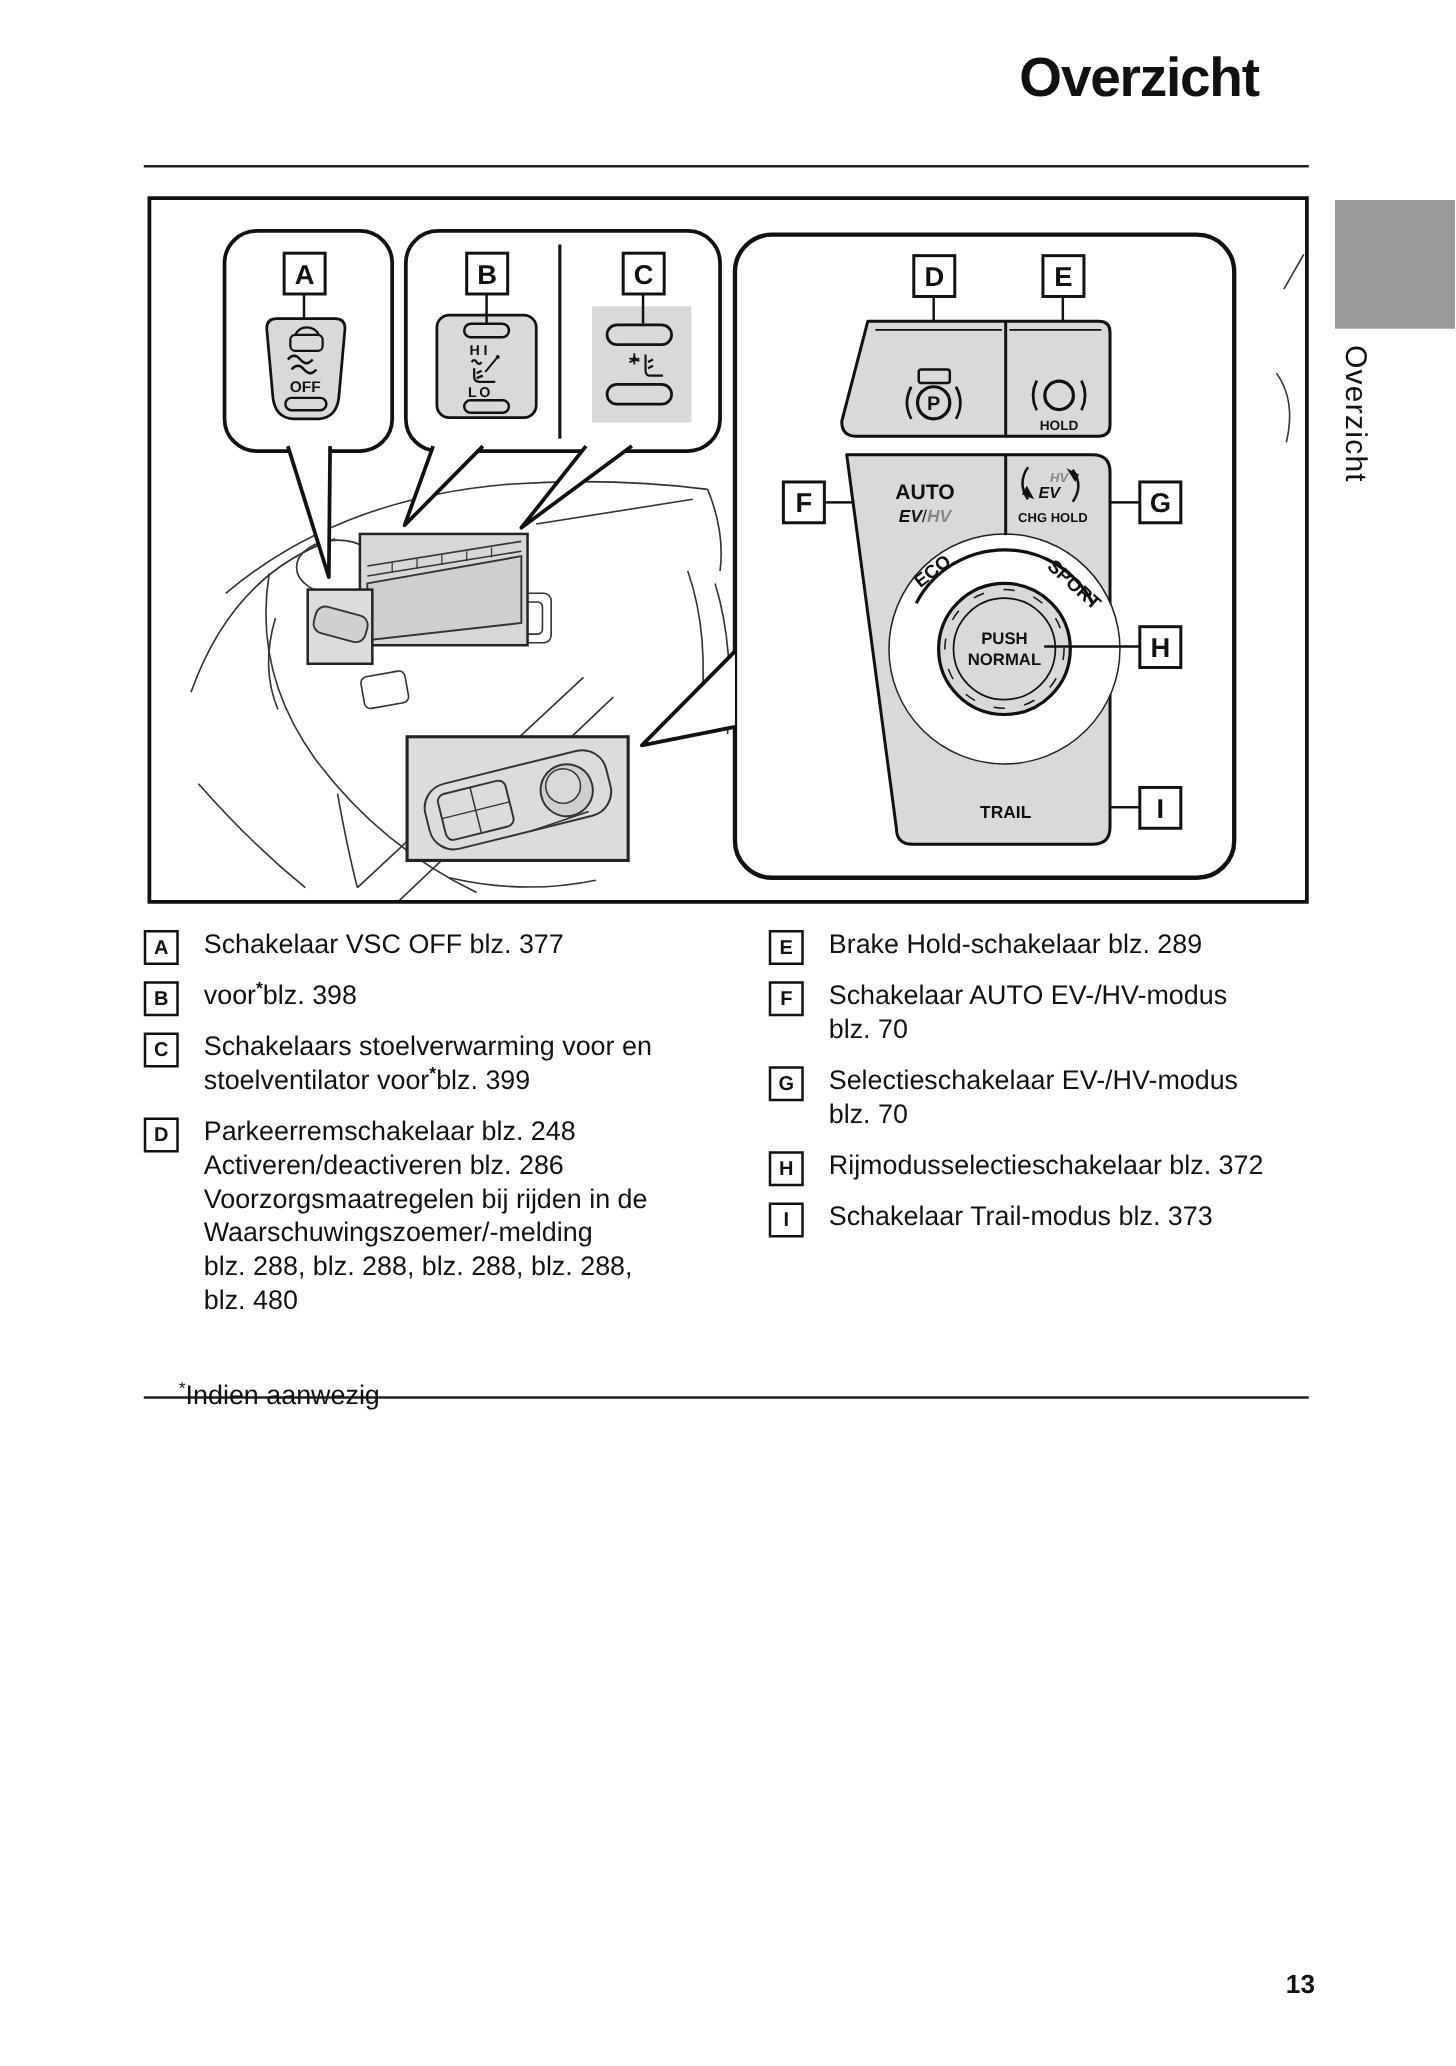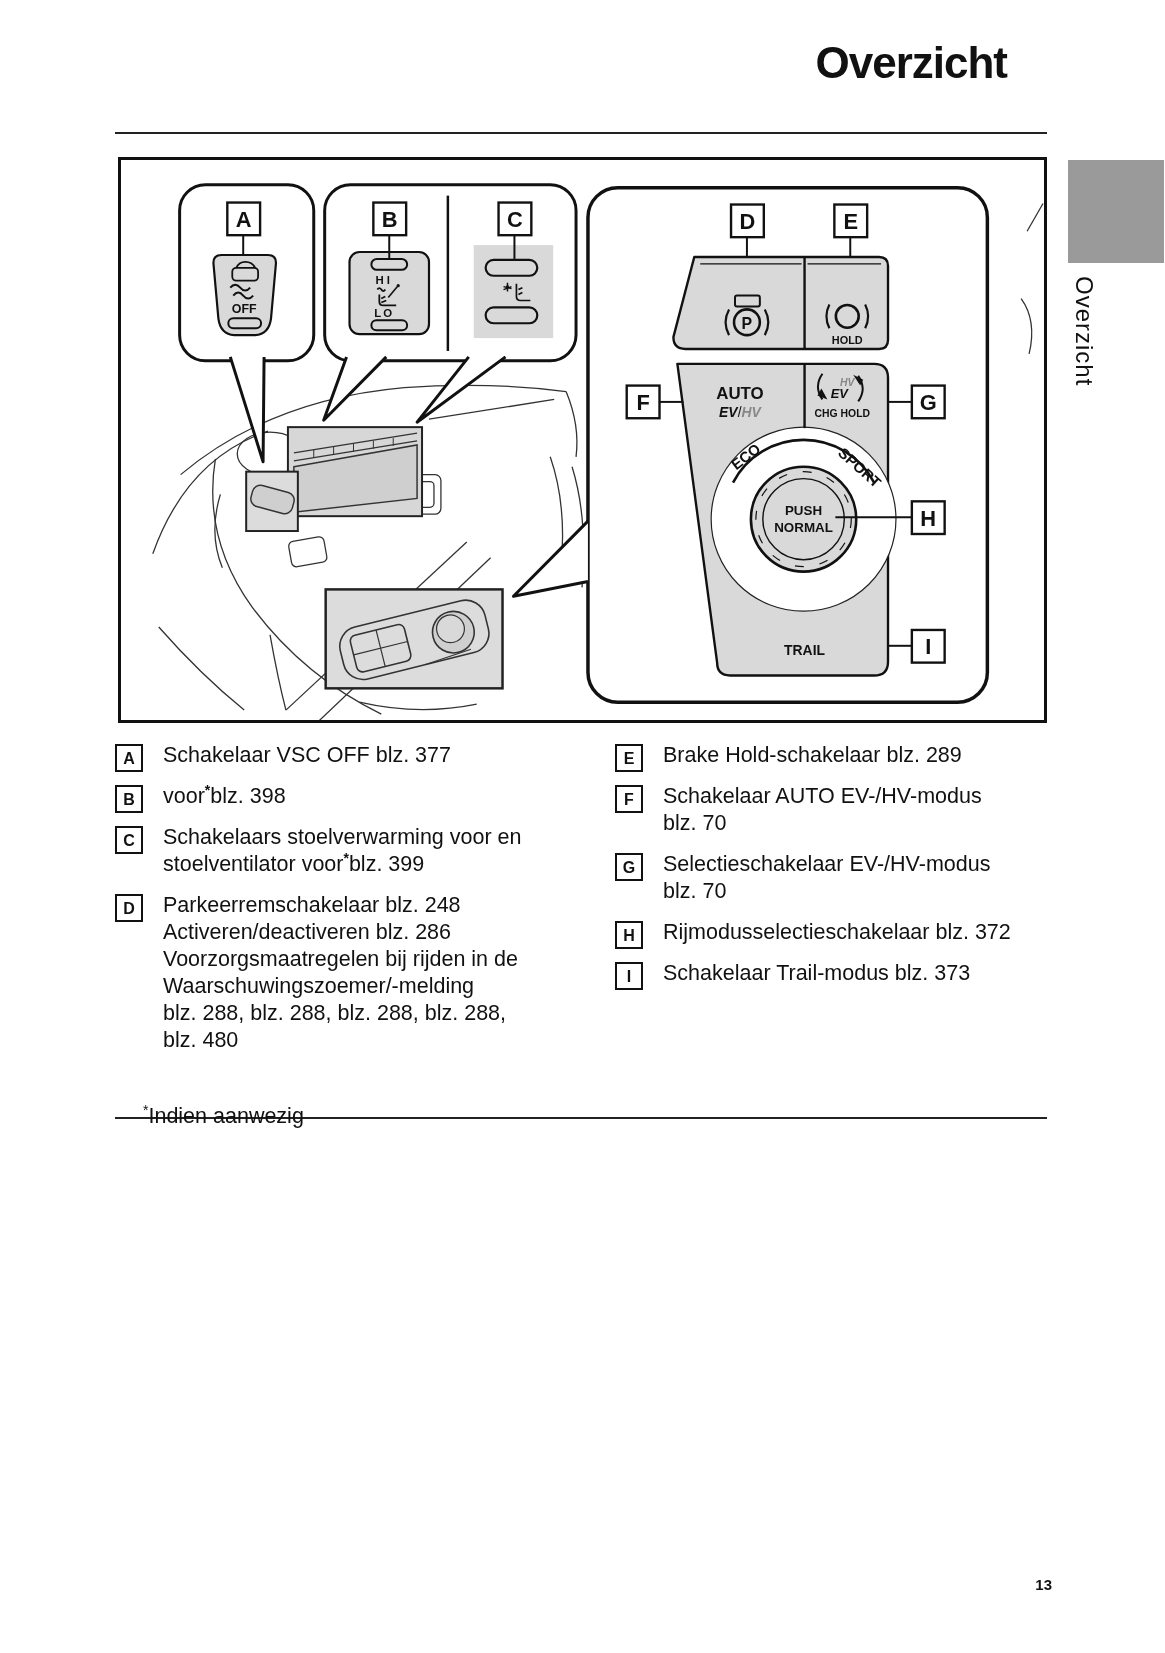--- a/index.html
+++ b/index.html
@@ -19,21 +19,21 @@
   #legend-left{left:115px;width:480px;}
   #legend-right{left:615px;width:440px;}
   .item{position:relative;padding-left:48px;margin-bottom:14px;font-size:21.5px;line-height:27px;}
   .lbox{position:absolute;left:0;top:2px;width:24px;height:24px;border:2px solid #111;
         display:flex;align-items:center;justify-content:center;
         font-size:16px;font-weight:bold;background:#fff;}
   .row{display:block;}
   .sup{font-size:14px;vertical-align:super;line-height:0;font-weight:bold;}
   .footnote{position:absolute;left:115px;top:1104px;font-size:21.5px;margin-left:28px;}
   .footnote .sup{font-weight:normal;}
-  .pageno{position:absolute;top:1576px;right:125px;font-size:15px;font-weight:bold;}
+  .pageno{position:absolute;top:1576px;right:125px;font-size:21px;font-weight:bold;}
   svg text{font-family:"Liberation Sans","DejaVu Sans",sans-serif;}
 </style>
 </head>
 <body>
 
 <div id="page">
 
   <div class="title">Overzicht</div>
   <div class="rule" id="rule-top"></div>
   <div class="tabblock"></div>

